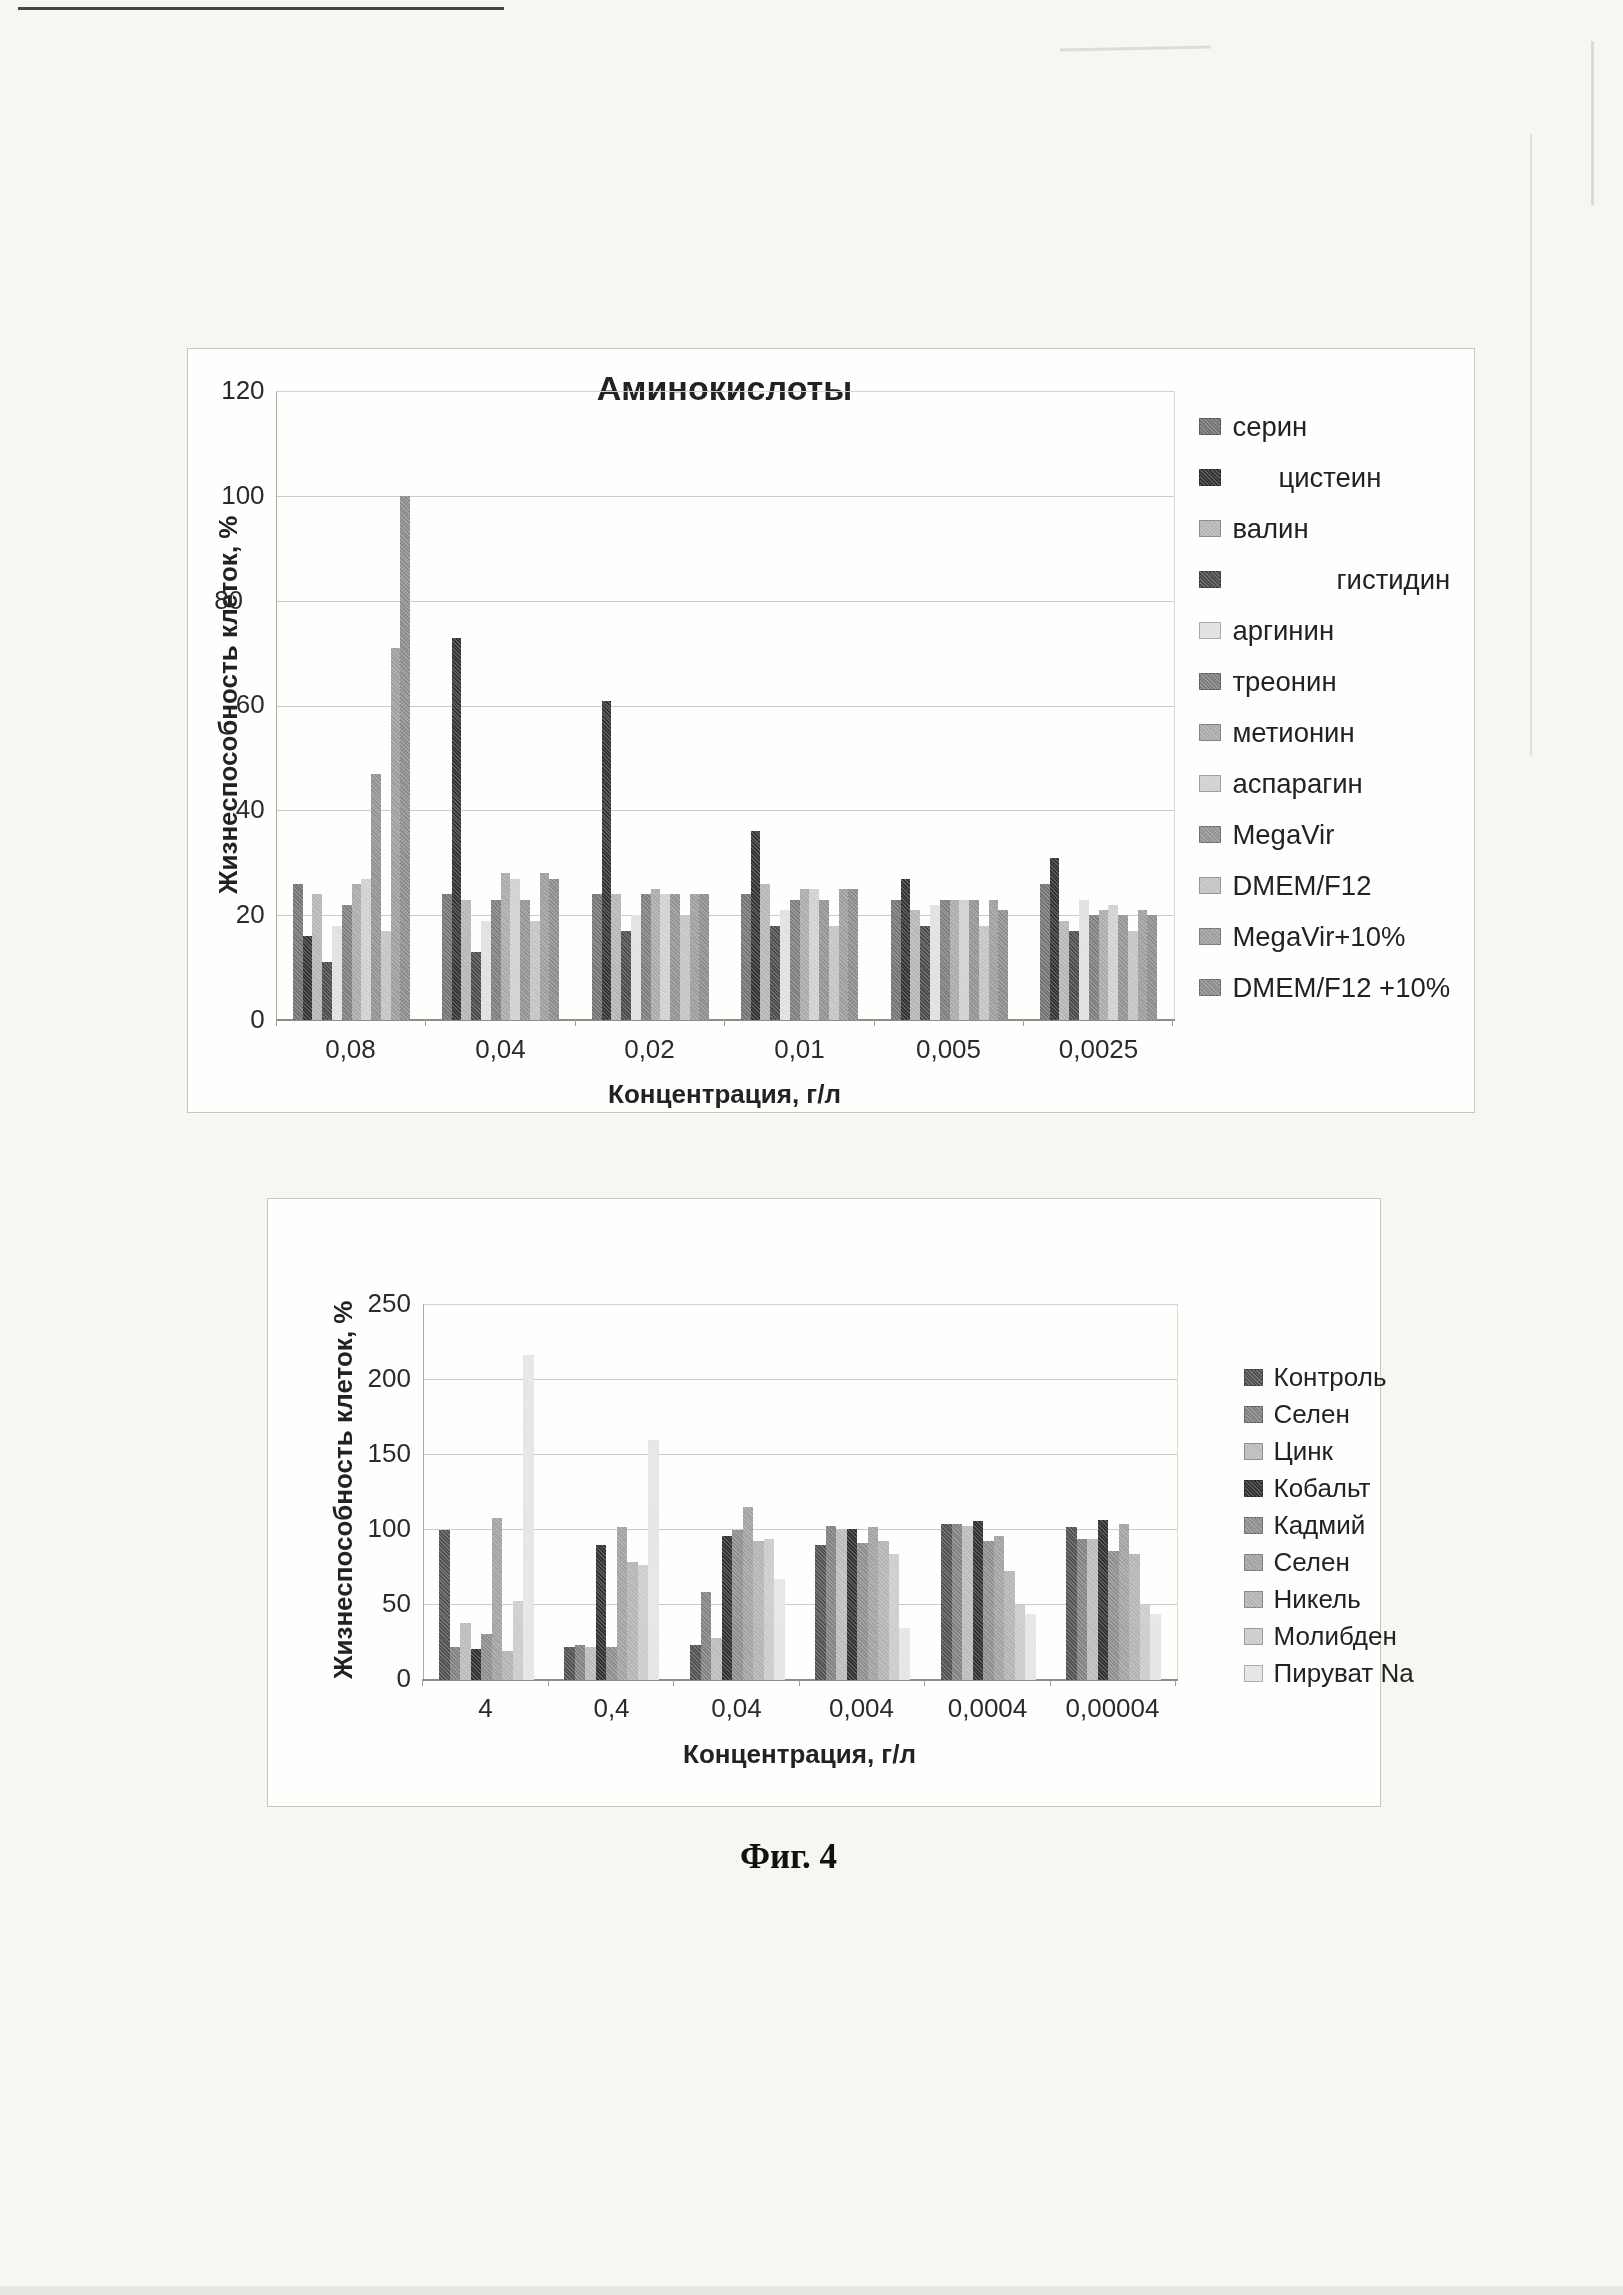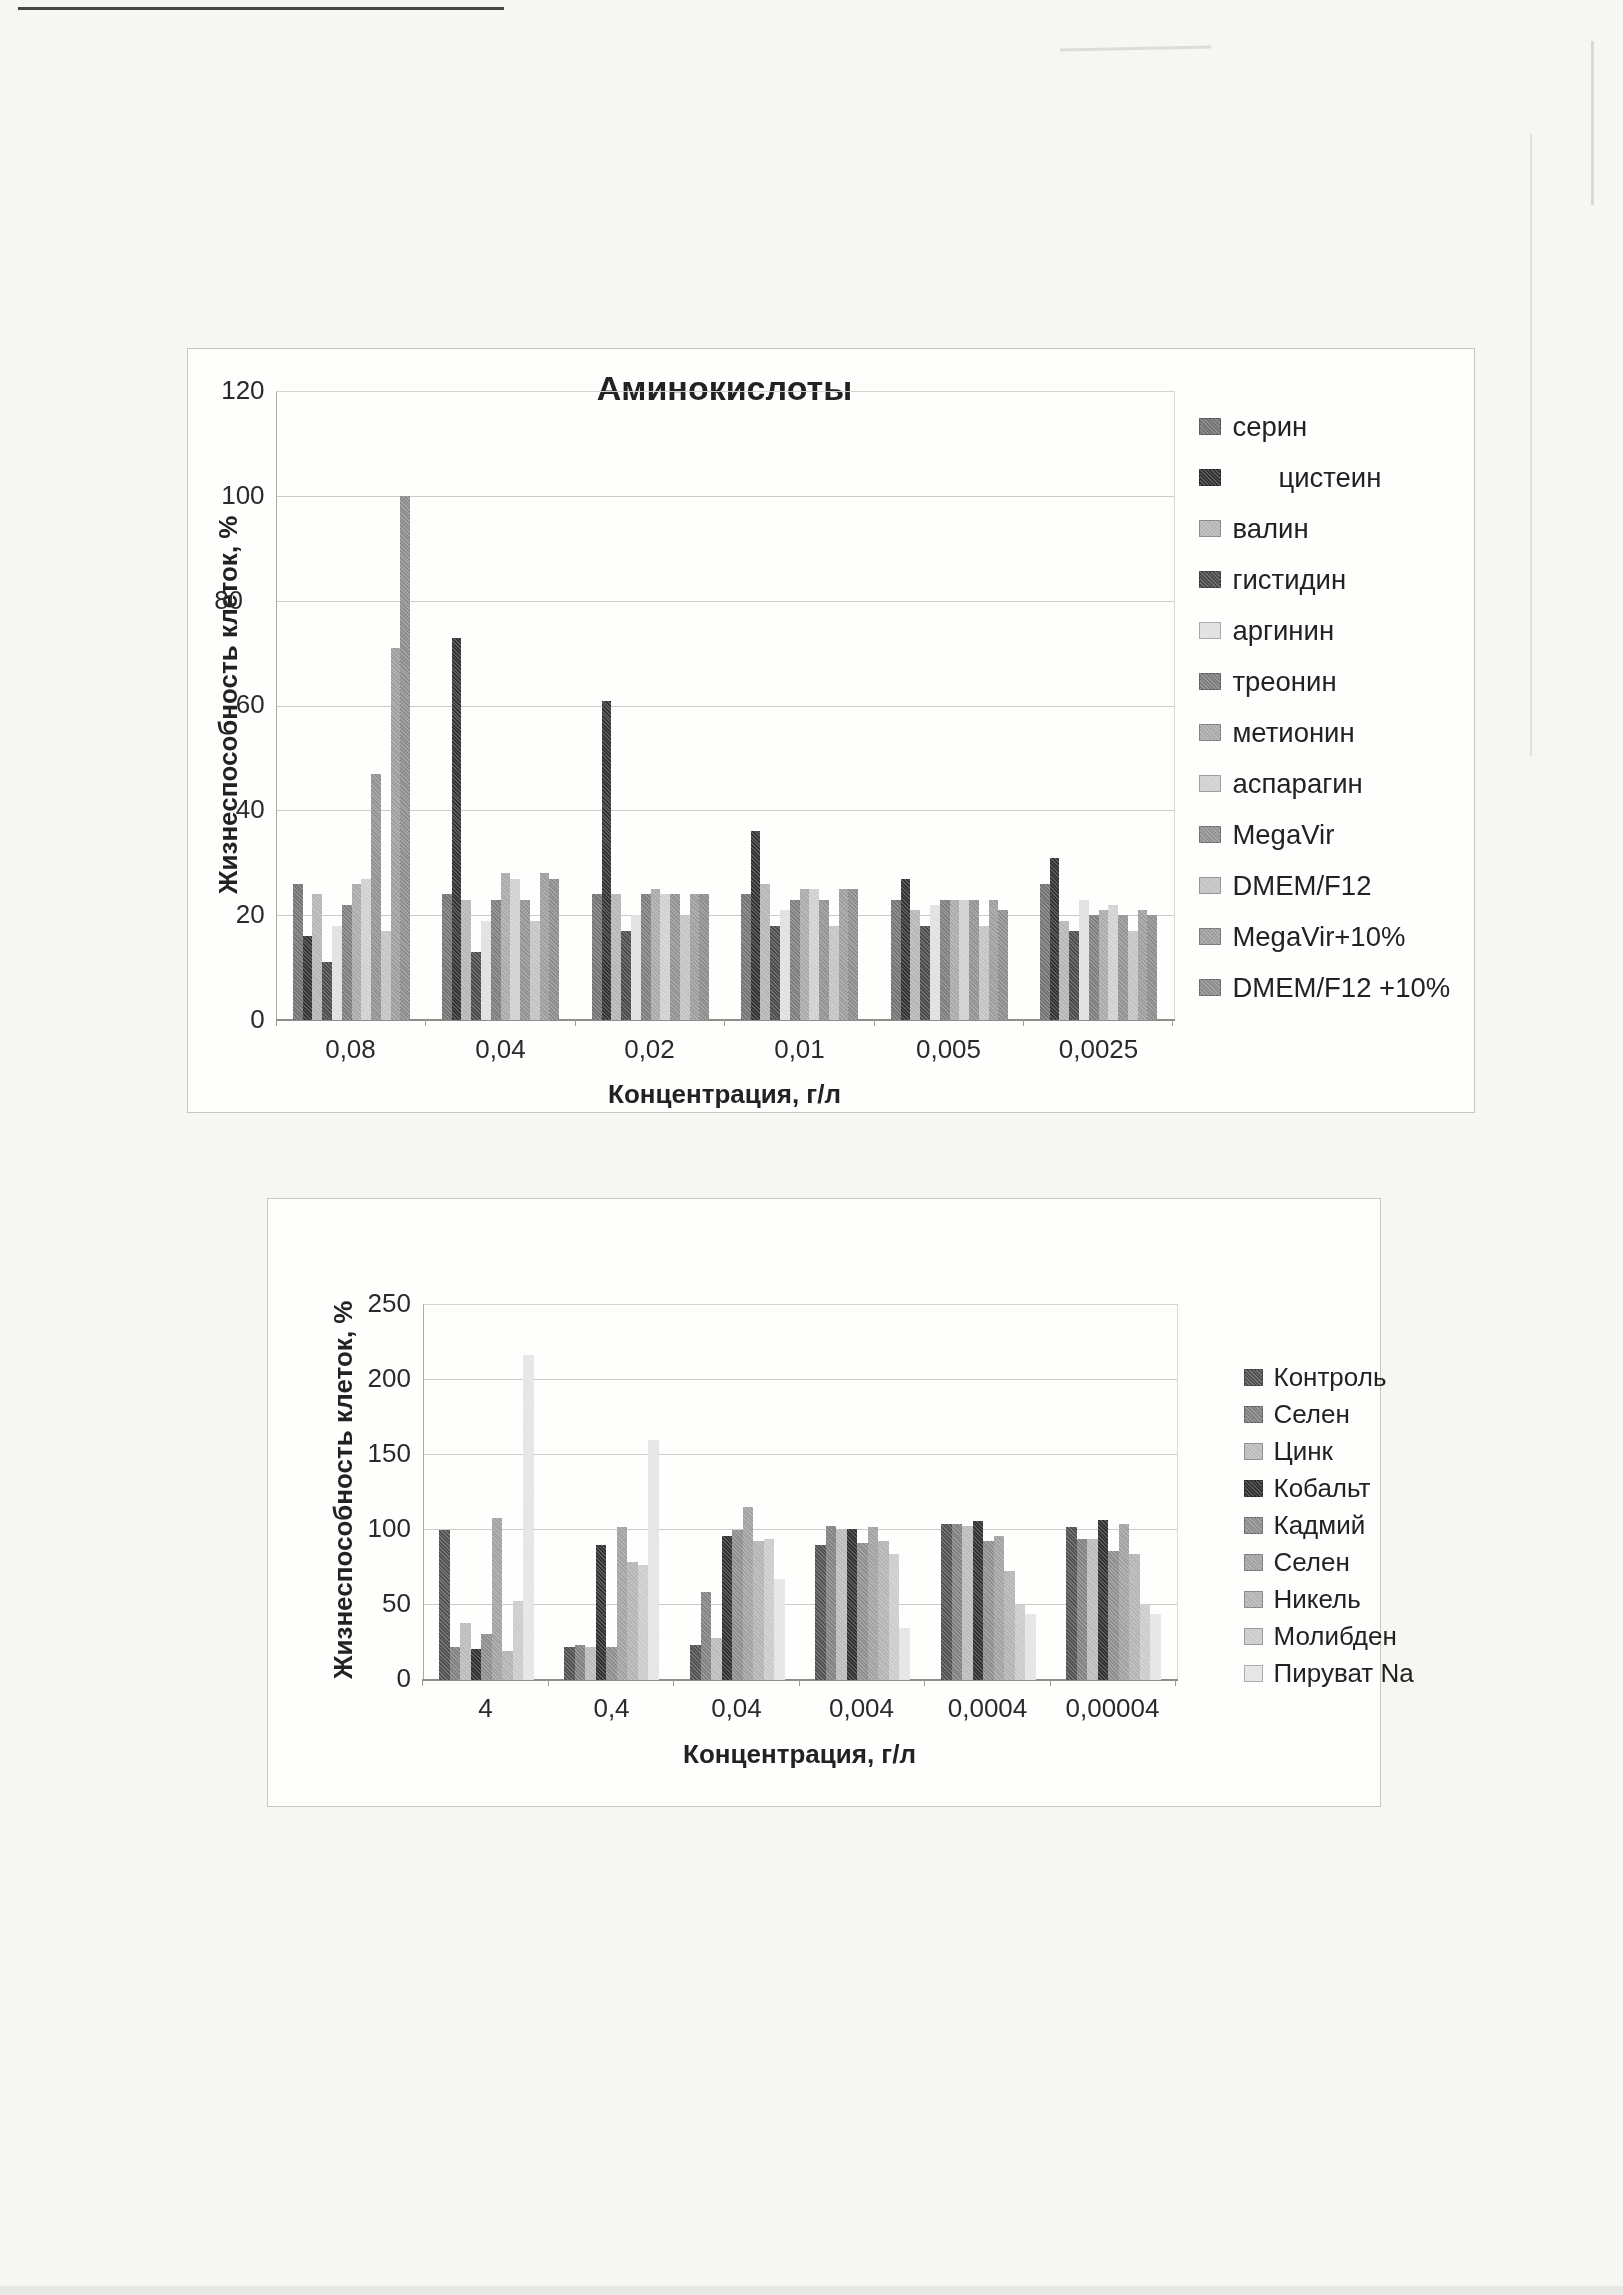--- a/index.html
+++ b/index.html
@@ -198,21 +198,21 @@
           <div class="legend-label" style="font-size: 27.5px;">серин</div>
         </div>
         <div class="legend-item" style="height: 51px;">
           <div class="legend-swatch" style="width: 19.6px; height: 15.7px; margin-right: 11.8px; background: repeating-linear-gradient(45deg, rgba(255, 255, 255, 0.22) 0px, rgba(255, 255, 255, 0.22) 1.3px, rgba(0, 0, 0, 0) 1.3px, rgba(0, 0, 0, 0) 2.6px), rgb(48, 48, 48);"></div>
           <div class="legend-label" style="font-size: 27.5px; margin-left: 46px;">цистеин</div>
         </div>
         <div class="legend-item" style="height: 51px;">
           <div class="legend-swatch" style="width: 19.6px; height: 15.7px; margin-right: 11.8px; background: repeating-linear-gradient(45deg, rgba(255, 255, 255, 0.22) 0px, rgba(255, 255, 255, 0.22) 1.3px, rgba(0, 0, 0, 0) 1.3px, rgba(0, 0, 0, 0) 2.6px), rgb(180, 180, 180);"></div>
           <div class="legend-label" style="font-size: 27.5px;">валин</div>
         </div>
-        <div class="legend-item" style="height: 51px;">
+        <div class="legend-item" style="height: 51px; justify-content: space-between;">
           <div class="legend-swatch" style="width: 19.6px; height: 15.7px; margin-right: 11.8px; background: repeating-linear-gradient(45deg, rgba(255, 255, 255, 0.22) 0px, rgba(255, 255, 255, 0.22) 1.3px, rgba(0, 0, 0, 0) 1.3px, rgba(0, 0, 0, 0) 2.6px), rgb(72, 72, 72);"></div>
           <div class="legend-label" style="font-size: 27.5px;">гистидин</div>
         </div>
         <div class="legend-item" style="height: 51px;">
           <div class="legend-swatch" style="width: 19.6px; height: 15.7px; margin-right: 11.8px; background: repeating-linear-gradient(45deg, rgba(255, 255, 255, 0.22) 0px, rgba(255, 255, 255, 0.22) 1.3px, rgba(0, 0, 0, 0) 1.3px, rgba(0, 0, 0, 0) 2.6px), rgb(223, 223, 223);"></div>
           <div class="legend-label" style="font-size: 27.5px;">аргинин</div>
         </div>
         <div class="legend-item" style="height: 51px;">
           <div class="legend-swatch" style="width: 19.6px; height: 15.7px; margin-right: 11.8px; background: repeating-linear-gradient(45deg, rgba(255, 255, 255, 0.22) 0px, rgba(255, 255, 255, 0.22) 1.3px, rgba(0, 0, 0, 0) 1.3px, rgba(0, 0, 0, 0) 2.6px), rgb(123, 123, 123);"></div>
           <div class="legend-label" style="font-size: 27.5px;">треонин</div>
@@ -393,15 +393,16 @@
       <div class="x-tick" style="left: 782px; width: 125px; top: 494px;">0,00004</div>
       <div class="x-edge-tick" style="left: 154px; top: 480px;"></div>
       <div class="x-edge-tick" style="left: 280px; top: 480px;"></div>
       <div class="x-edge-tick" style="left: 405px; top: 480px;"></div>
       <div class="x-edge-tick" style="left: 531px; top: 480px;"></div>
       <div class="x-edge-tick" style="left: 656px; top: 480px;"></div>
       <div class="x-edge-tick" style="left: 782px; top: 480px;"></div>
       <div class="x-edge-tick" style="left: 907px; top: 480px;"></div>
     </section>
 
+  <div class="caption" id="cap4">Фиг. 4</div>
 
 </div>
 
 
 </body></html>

